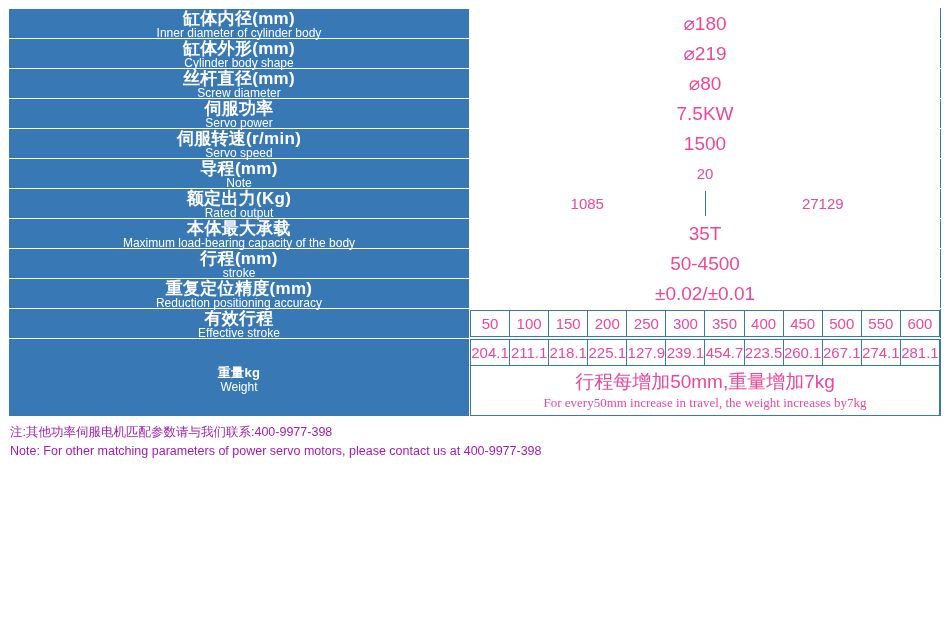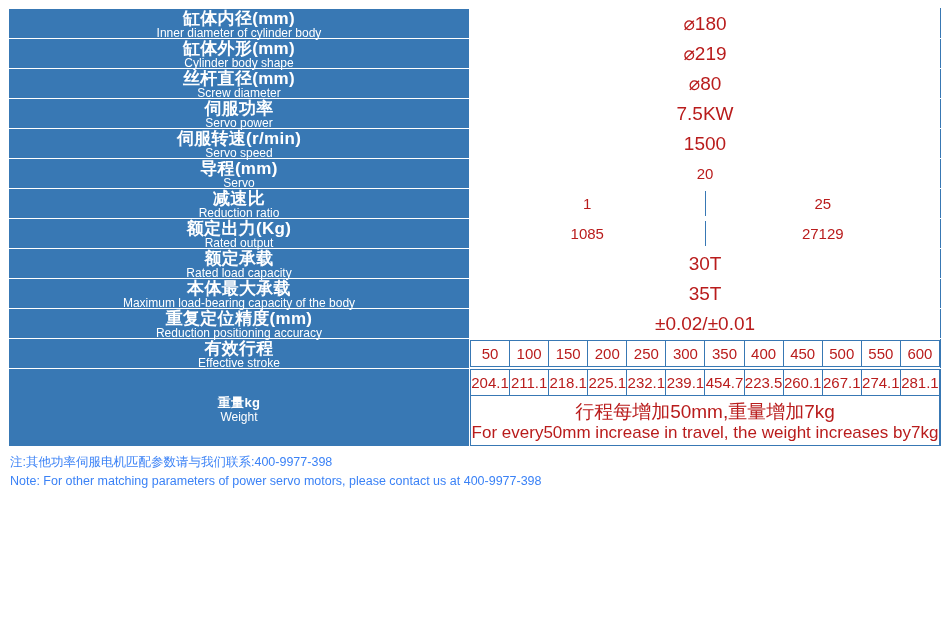--- a/index.html
+++ b/index.html
@@ -48,21 +48,21 @@
     font-size: 12px;
     line-height: 10px;
     font-weight: normal;
     text-align: center;
   }
   .val {
     background: #ffffff;
     text-align: center;
     vertical-align: middle;
     font-size: 19px;
-    color: #b91c1c;
+    color: #ec4899;
     border-left: 1px solid #3878b4 !important;
     border-right: 1px solid #3878b4 !important;
     border-top: 1px solid #ffffff;
     border-bottom: 1px solid #ffffff;
     height: 29px;
   }
   .val.small {
     font-size: 15px;
   }
   .val.split {
@@ -103,29 +103,30 @@
     border-bottom: 1px solid #3878b4 !important;
     border-top: 1px solid #ffffff;
     padding: 8px 4px 10px 4px;
     margin-top: 13px;
   }
   .weight-cell .cn {
     font-size: 19px;
     line-height: 24px;
   }
   .weight-cell .en {
-    font-size: 17px;
+    font-size: 13px;
     line-height: 17px;
+    font-family: Liberation Serif, serif;
   }
   .notes {
     margin-top: 6px;
     padding-left: 2px;
     font-size: 12.5px;
     line-height: 19px;
-    color: #3b82f6;
+    color: #a21caf;
   }
   .notes div {
     white-space: nowrap;
   }
   .lbl-tall .cn {
     font-size: 13px;
   }
 </style>
 </head>
 <body>
@@ -164,69 +165,53 @@
       <tr>
         <td class="lbl">
           <div class="cn">伺服转速(r/min)</div>
           <div class="en">Servo speed</div>
         </td>
         <td class="val">1500</td>
       </tr>
       <tr>
         <td class="lbl">
           <div class="cn">导程(mm)</div>
-          <div class="en">Servo</div>
+          <div class="en">Note</div>
         </td>
         <td class="val small">20</td>
-      </tr>
-      <tr>
-        <td class="lbl">
-          <div class="cn">减速比</div>
-          <div class="en">Reduction ratio</div>
-        </td>
-        <td class="val split">
-          <table class="inner">
-            <tbody>
-                <tr>
-              <td class="divided">1</td>
-              <td>25</td>
-            </tr>
-          </tbody>
-            </table>
-        </td>
       </tr>
       <tr>
         <td class="lbl">
           <div class="cn">额定出力(Kg)</div>
           <div class="en">Rated output</div>
         </td>
         <td class="val split">
           <table class="inner">
             <tbody>
                 <tr>
               <td class="divided">1085</td>
               <td>27129</td>
             </tr>
           </tbody>
             </table>
         </td>
       </tr>
       <tr>
         <td class="lbl">
-          <div class="cn">额定承载</div>
-          <div class="en">Rated load capacity</div>
-        </td>
-        <td class="val">30T</td>
-      </tr>
-      <tr>
-        <td class="lbl">
           <div class="cn">本体最大承载</div>
           <div class="en">Maximum load-bearing capacity of the body</div>
         </td>
         <td class="val">35T</td>
+      </tr>
+      <tr>
+        <td class="lbl">
+          <div class="cn">行程(mm)</div>
+          <div class="en">stroke</div>
+        </td>
+        <td class="val">50-4500</td>
       </tr>
       <tr>
         <td class="lbl">
           <div class="cn">重复定位精度(mm)</div>
           <div class="en">Reduction positioning accuracy</div>
         </td>
         <td class="val">±0.02/±0.01</td>
       </tr>
 
       <tr>
@@ -262,21 +247,21 @@
           <div class="en">Weight</div>
         </td>
         <td class="val split">
           <table class="inner">
             <tbody>
                 <tr class="stroke-row">
               <td class="first">204.1</td>
               <td>211.1</td>
               <td>218.1</td>
               <td>225.1</td>
-              <td>232.1</td>
+              <td>127.9</td>
               <td>239.1</td>
               <td>454.7</td>
               <td>223.5</td>
               <td>260.1</td>
               <td>267.1</td>
               <td>274.1</td>
               <td>281.1</td>
             </tr>
             <tr>
               <td colspan="12" class="weight-cell">

